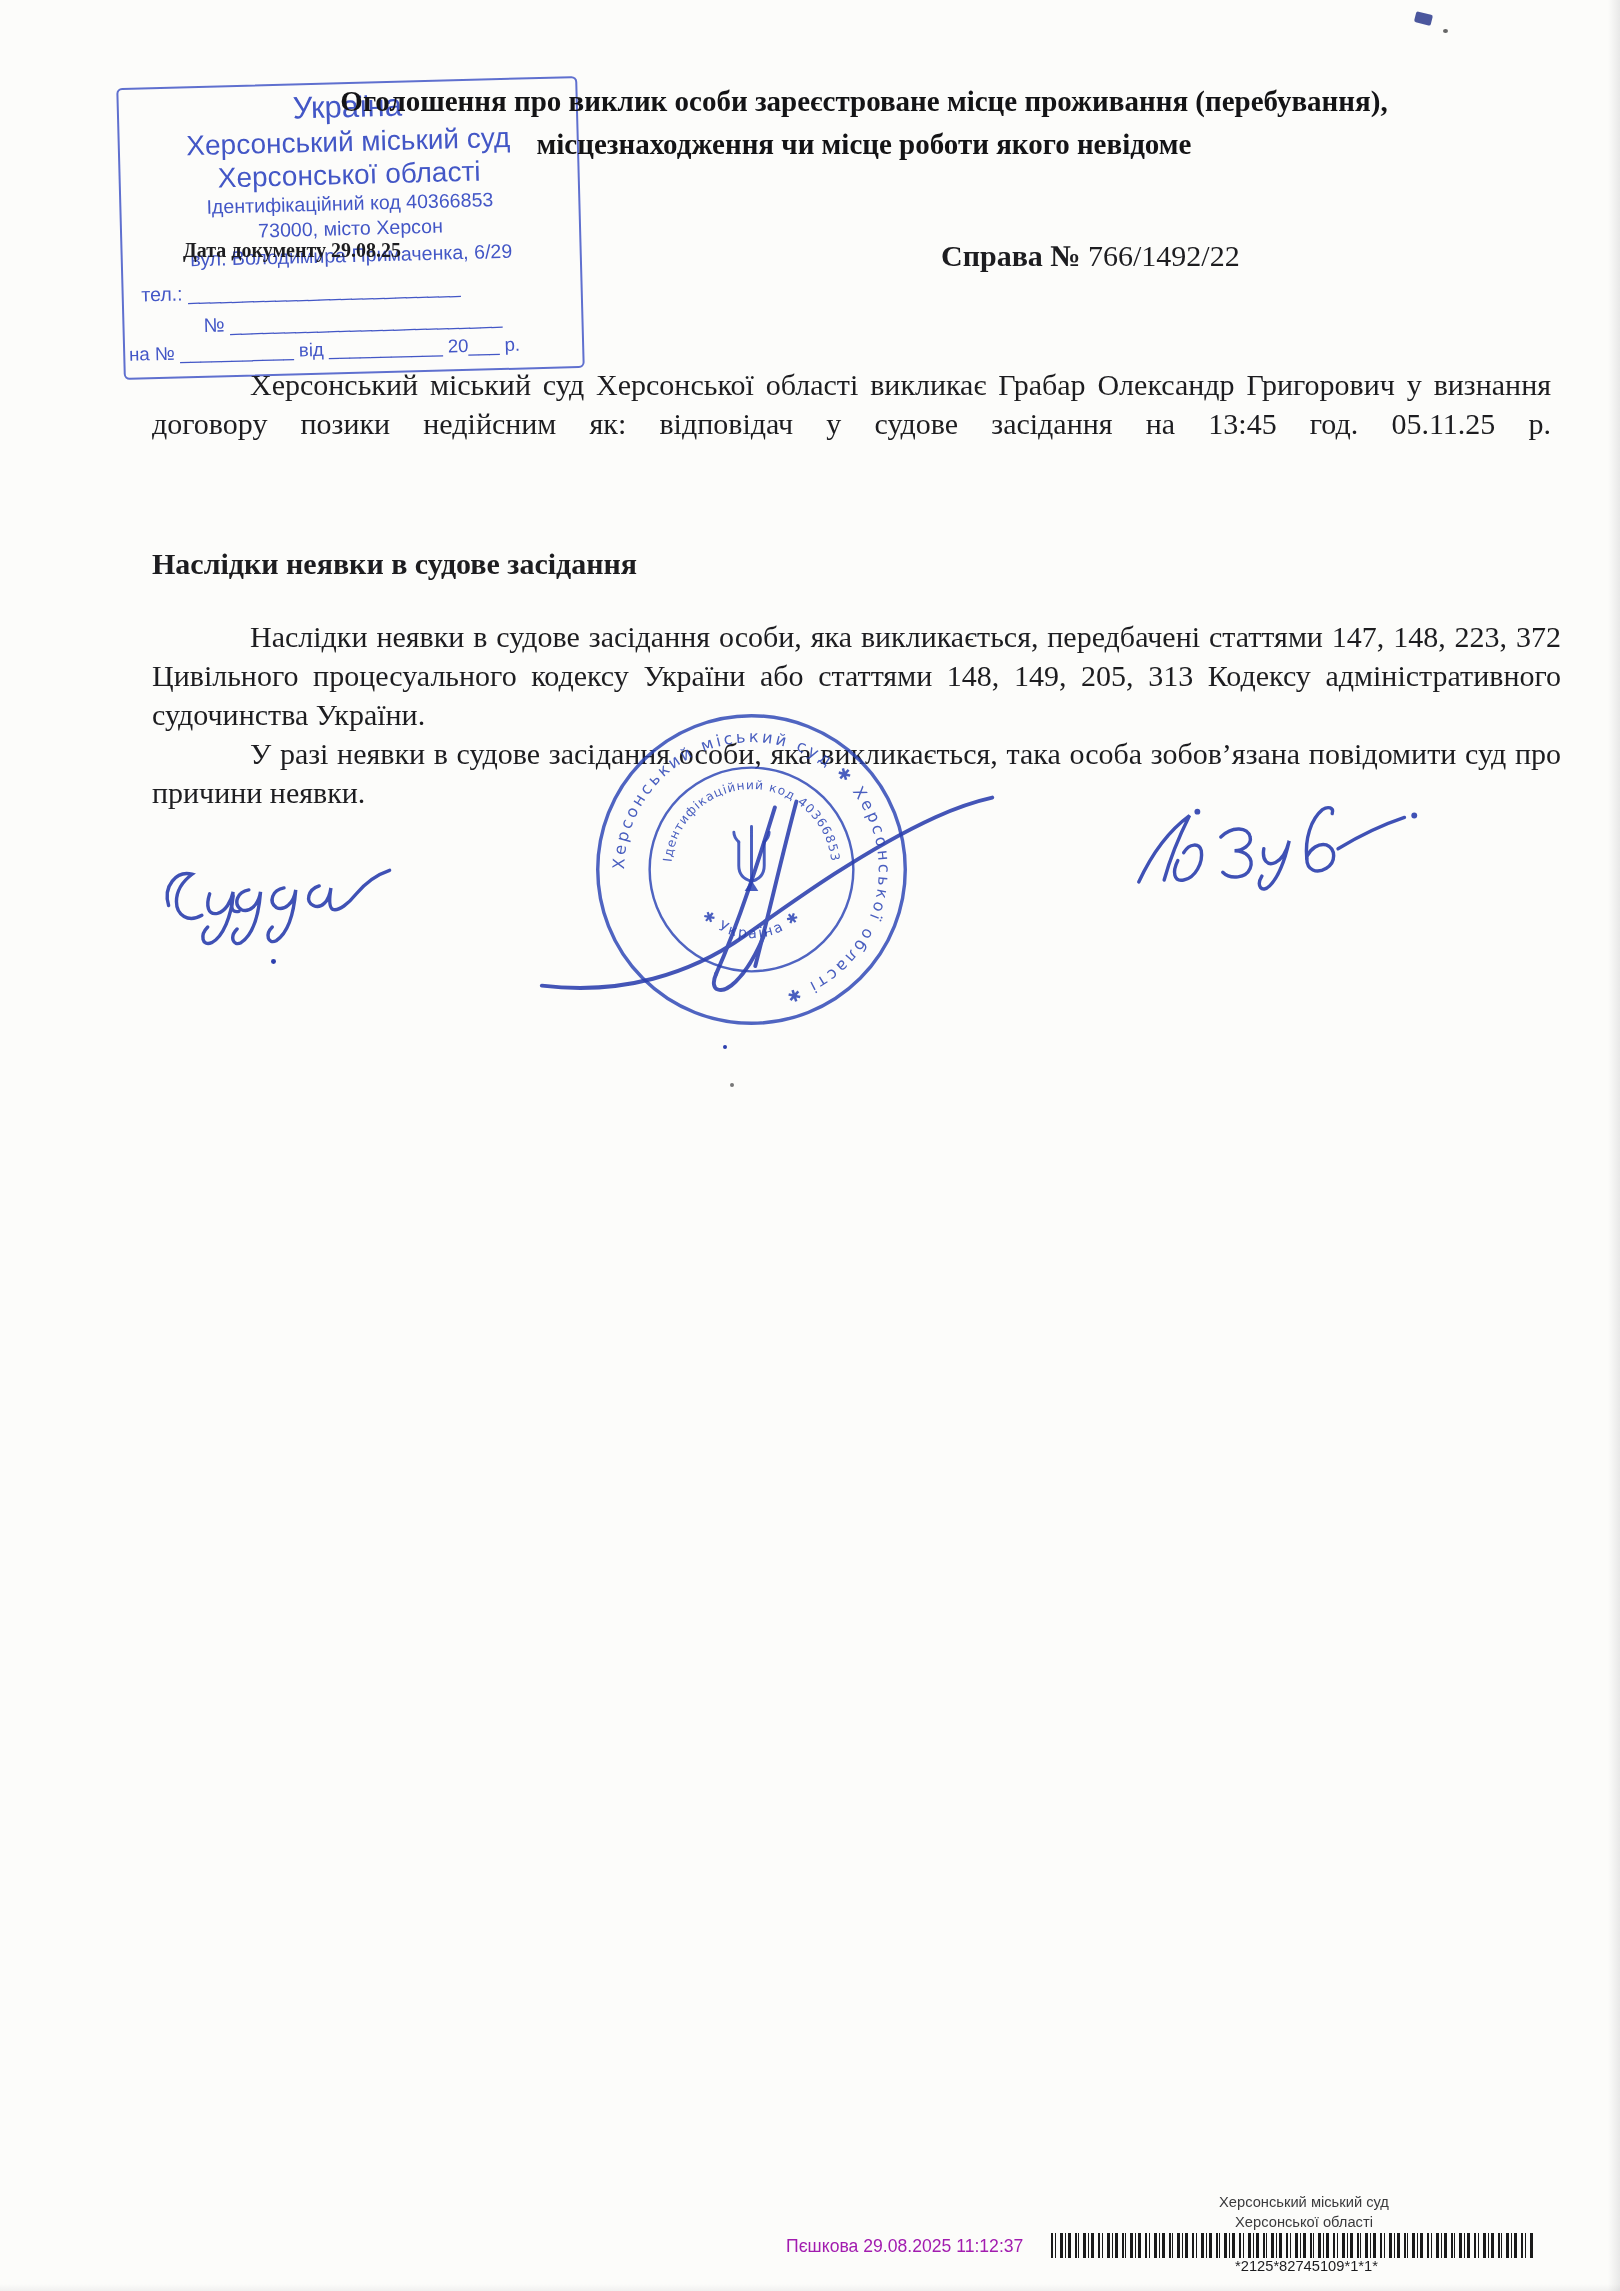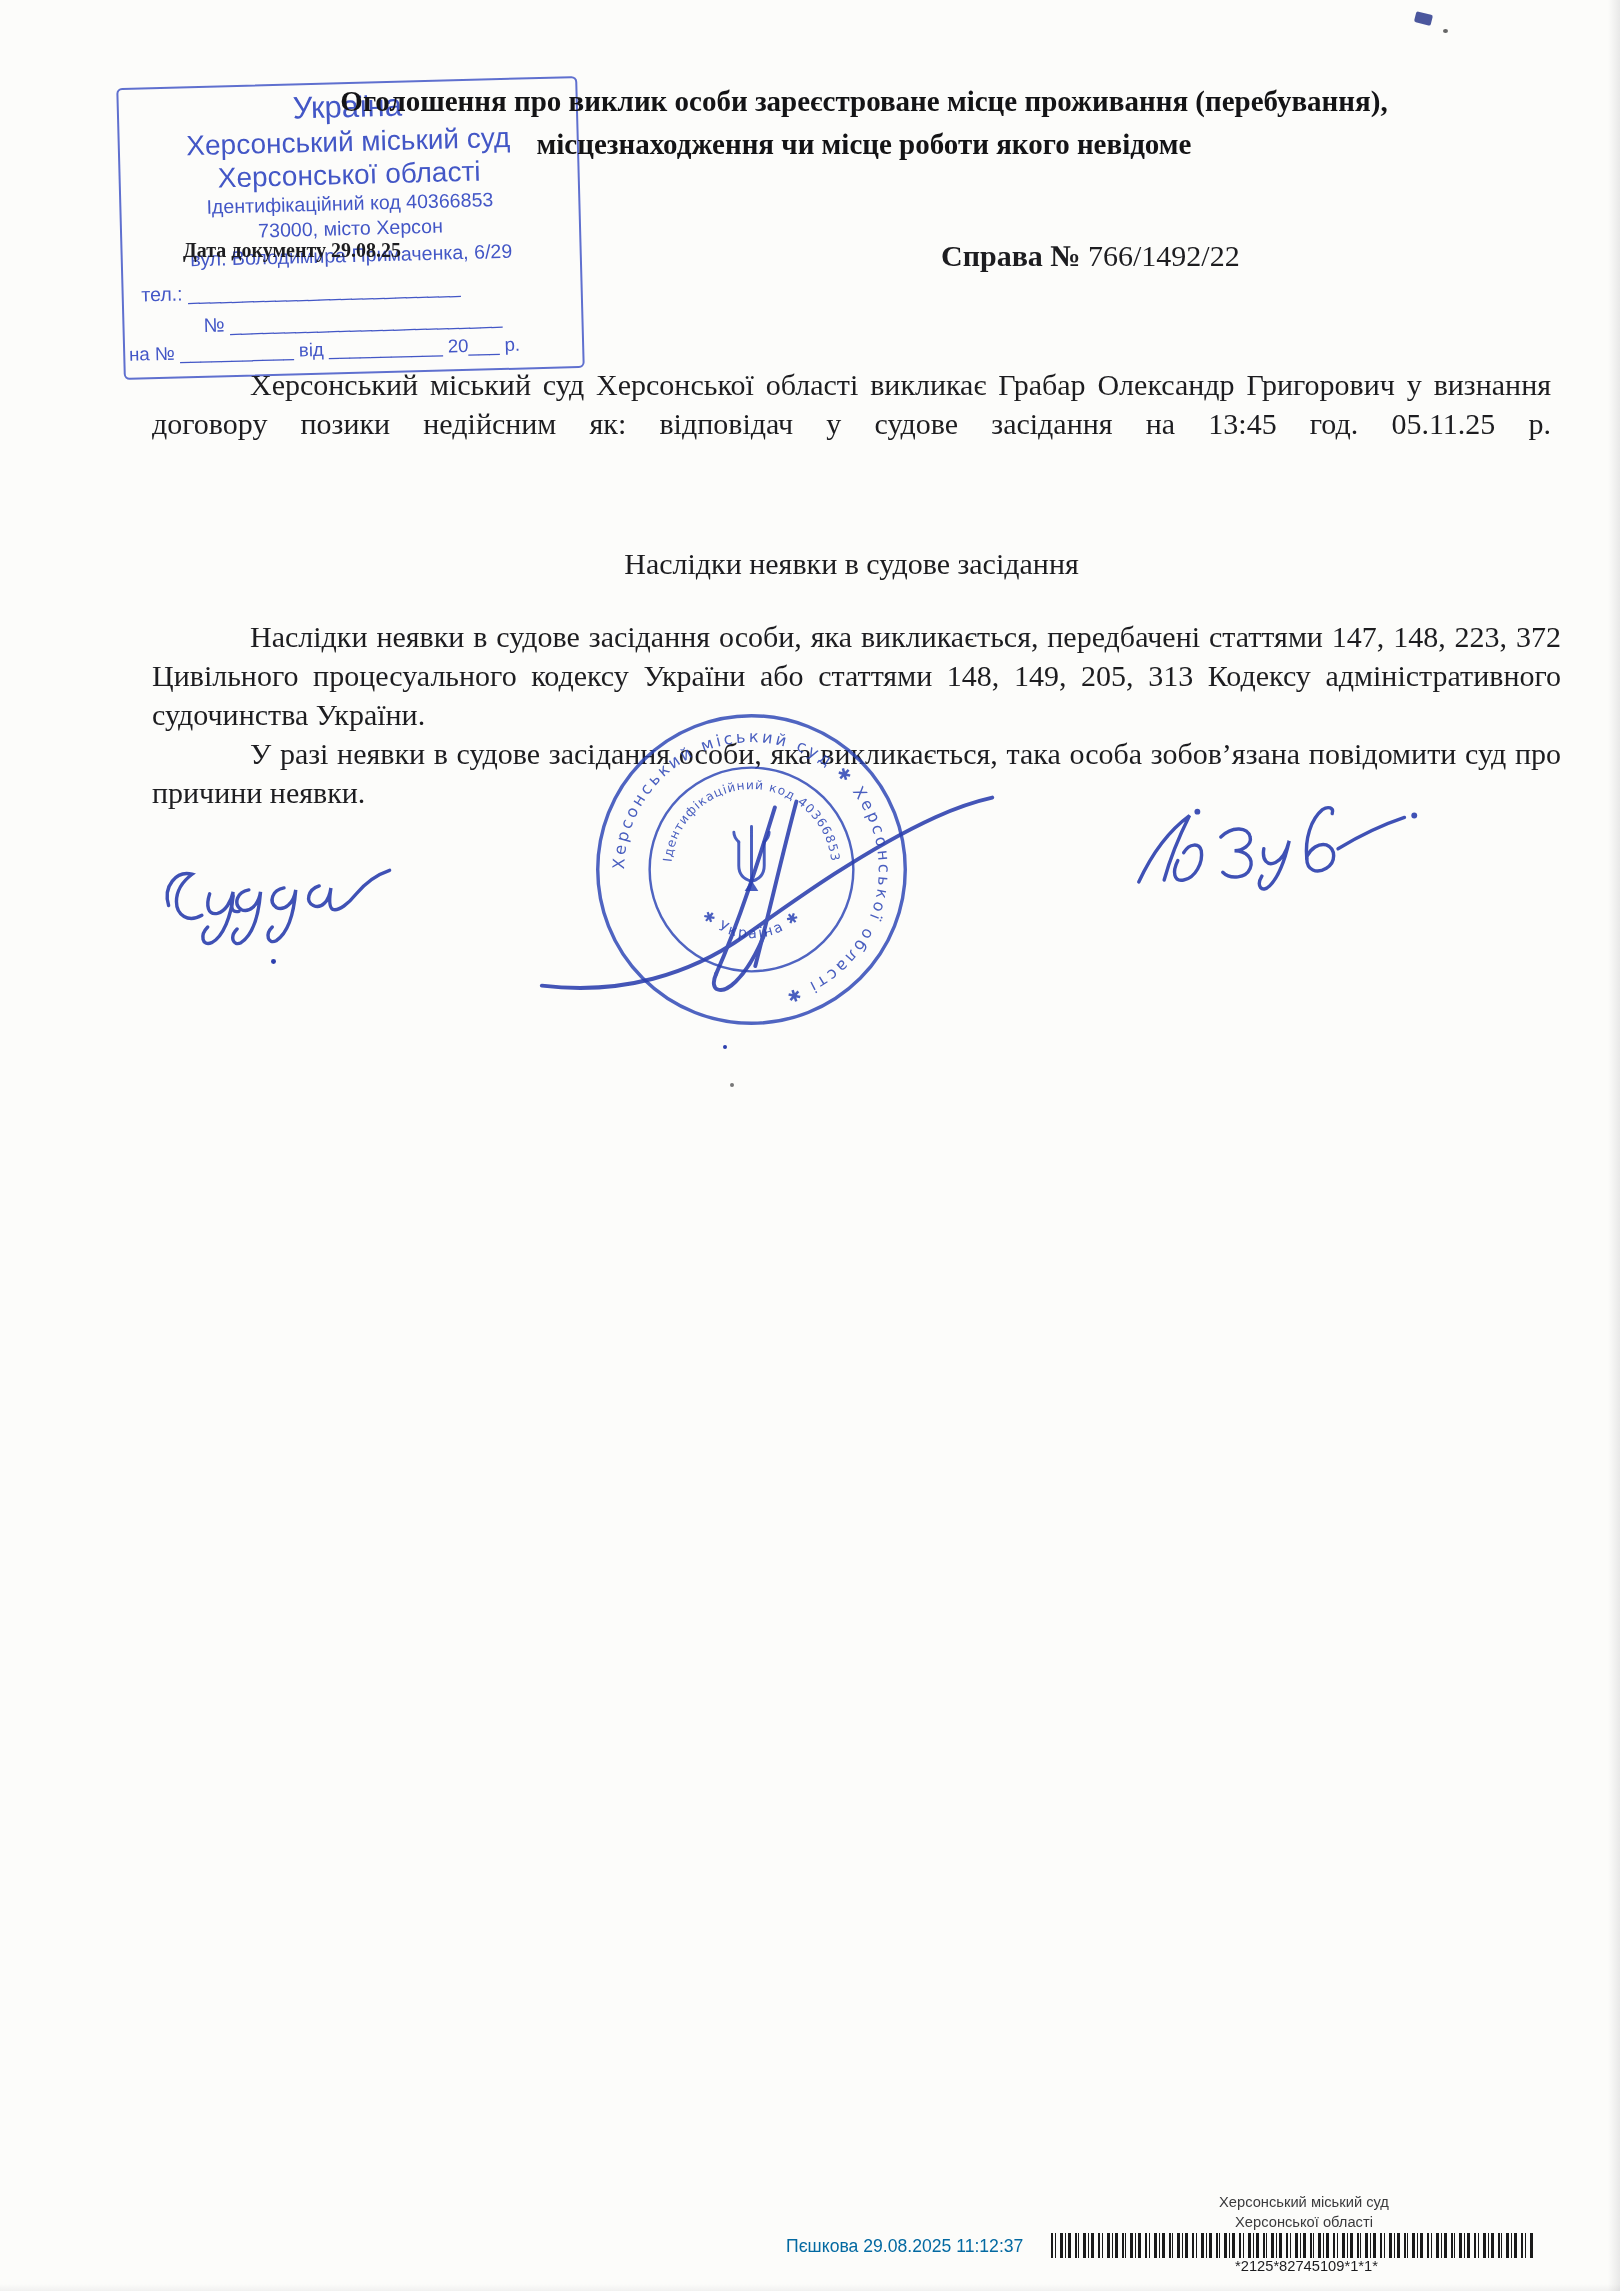--- a/index.html
+++ b/index.html
@@ -47,36 +47,36 @@
   .doc-date{position:absolute;left:152px;top:239px;font-weight:bold;font-size:20px;z-index:2;margin-left:31px;}
   .case-ref{position:absolute;left:941px;top:239px;font-size:30px;z-index:2;}
   .case-ref .lbl{font-weight:bold;}
 
   
   .body-block-1{position:absolute;left:152px;right:69px;top:365px;font-size:30px;line-height:39px;z-index:2;}
   .body-block-1 p, .body-block-2 p{margin:0;}
   .p-just{text-align:justify;}
   .p-just-last{text-align:justify;text-align-last:justify;}
   .indent{text-indent:98px;}
-  .heading{position:absolute;left:152px;right:69px;top:547px;text-align:center;
-    font-weight:normal;font-size:30px;z-index:2;}
+  .heading{position:absolute;left:152px;right:69px;top:547px;
+    font-weight:bold;font-size:30px;z-index:2;}
   .body-block-2{position:absolute;left:152px;right:59px;top:617px;font-size:30px;line-height:39px;z-index:2;}
 
   
   .sig-judge{position:absolute;left:147px;top:841px;z-index:3;}
   .sig-name{position:absolute;left:1115px;top:796px;z-index:3;}
   .seal-wrap{position:absolute;left:585px;top:703px;z-index:2;}
   .seal-flourish{position:absolute;left:534px;top:774px;z-index:3;}
   .visually-hidden{position:absolute;width:1px;height:1px;overflow:hidden;clip:rect(0 0 0 0);white-space:nowrap;}
 
   
   .footer-court{position:absolute;left:1157px;top:2193px;width:294px;text-align:center;
     font-family:"Liberation Sans", sans-serif;font-size:14.7px;line-height:19.6px;color:#3a3a3c;}
   .footer-operator{position:absolute;left:786px;top:2236px;
-    font-family:"Liberation Sans", sans-serif;font-size:17.6px;color:#0369a1;}
+    font-family:"Liberation Sans", sans-serif;font-size:17.6px;color:#a21caf;}
   .barcode{position:absolute;left:1051px;top:2233px;width:482px;height:24.5px;
     background-image:repeating-linear-gradient(90deg,
       #1a1a1a 0px,#1a1a1a 2px, transparent 2px, transparent 3.9px,
       #1a1a1a 3.9px,#1a1a1a 4.9px, transparent 4.9px, transparent 8.8px,
       #1a1a1a 8.8px,#1a1a1a 11.8px, transparent 11.8px, transparent 13.7px,
       #1a1a1a 13.7px,#1a1a1a 14.7px, transparent 14.7px, transparent 16.7px,
       #1a1a1a 16.7px,#1a1a1a 19.6px, transparent 19.6px, transparent 23.5px);}
   .barcode-caption{position:absolute;left:1235px;top:2258px;width:265px;text-align:left;
     font-family:"Liberation Sans", sans-serif;font-size:14.7px;color:#1c1c1e;}
 </style>

